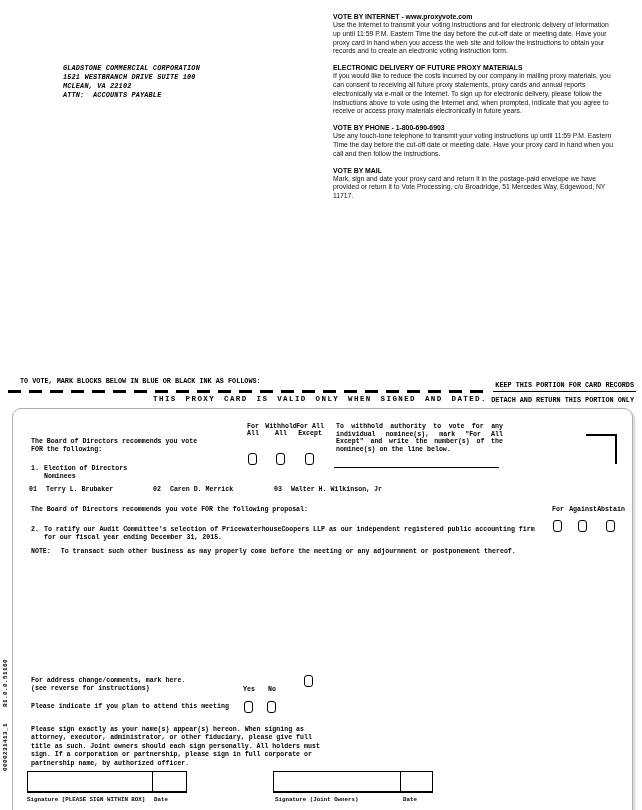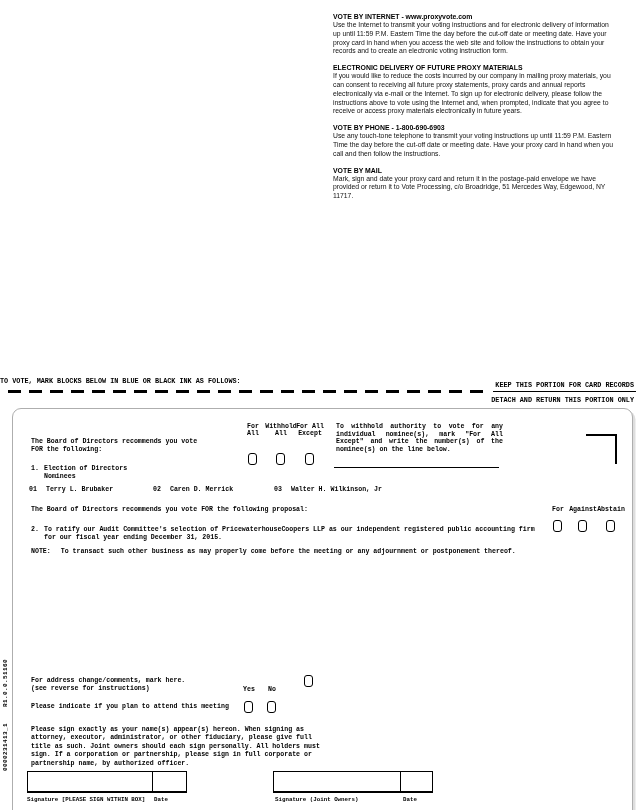--- a/index.html
+++ b/index.html
@@ -11,21 +11,21 @@
   }
   
   .addr { position:absolute; left:63px; top:64px; font:italic bold 6.8px/9px "Liberation Mono", monospace; letter-spacing:.2px; }
   .addr div { white-space:pre; }
   
   .instr { position:absolute; left:333px; top:12px; width:285px; font-family:"Liberation Sans", sans-serif; }
   .instr section { margin-bottom:7px; }
   .instr h3 { font-size:6.9px; line-height:9px; font-weight:bold; }
   .instr p  { font-size:6.8px; line-height:8.8px; color:#111; }
   
-  .mark-instruction { position:absolute; left:0; top:377px; font:bold 6.8px/8px "Liberation Mono", monospace; }
+  .mark-instruction { position:absolute; left:20px; top:377px; font:bold 6.8px/8px "Liberation Mono", monospace; }
   .keep-portion { position:absolute; right:6px; top:381px; font:bold 6.8px/8px "Liberation Mono", monospace; border-bottom:1.4px solid #000; padding:0 2px 2px 2px; }
   .dashes { position:absolute; left:8px; top:390px; width:478px; height:3px;
             background:repeating-linear-gradient(90deg,#000 0 13px,transparent 13px 21px); }
   .valid-notice { position:absolute; left:100px; top:395px; width:440px; text-align:center;
             font:bold 7.5px/9px "Liberation Mono", monospace; letter-spacing:1.4px; word-spacing:3px; }
   .detach-portion { position:absolute; right:6px; top:396px; font:bold 6.8px/8px "Liberation Mono", monospace; padding-right:2px; }
   
   .code { position:absolute; left:-64px; top:710px; width:140px; height:10px; text-align:center;
           transform:rotate(-90deg); font:bold 6px/10px "Liberation Mono", monospace; white-space:pre; letter-spacing:.4px; }
   
@@ -44,20 +44,26 @@
   .sign-note { position:absolute; left:18px; top:317px; width:300px; line-height:8.4px; }
   .sigbox { position:absolute; top:362px; width:160px; height:22px; border:1px solid #000; border-bottom:2.4px solid #000; background:#fff; cursor:text; }
   .sigbox .divider { position:absolute; top:0; width:1px; height:100%; background:#000; }
   .siglabel { position:absolute; top:387px; font:bold 5.8px/7px "Liberation Mono", monospace; }
 </style>
 </head>
 <body>
 
 <div class="page">
 
+  <div class="addr">
+    <div>GLADSTONE COMMERCIAL CORPORATION</div>
+    <div>1521 WESTBRANCH DRIVE SUITE 100</div>
+    <div>MCLEAN, VA 22102</div>
+    <div>ATTN:  ACCOUNTS PAYABLE</div>
+  </div>
 
   <div class="instr">
     <section>
       <h3>VOTE BY INTERNET - www.proxyvote.com</h3>
       <p>Use the Internet to transmit your voting instructions and for electronic delivery of information up until 11:59 P.M. Eastern Time the day before the cut-off date or meeting date. Have your proxy card in hand when you access the web site and follow the instructions to obtain your records and to create an electronic voting instruction form.</p>
     </section>
     <section>
       <h3>ELECTRONIC DELIVERY OF FUTURE PROXY MATERIALS</h3>
       <p>If you would like to reduce the costs incurred by our company in mailing proxy materials, you can consent to receiving all future proxy statements, proxy cards and annual reports electronically via e-mail or the Internet. To sign up for electronic delivery, please follow the instructions above to vote using the Internet and, when prompted, indicate that you agree to receive or access proxy materials electronically in future years.</p>
     </section>
@@ -67,20 +73,21 @@
     </section>
     <section>
       <h3>VOTE BY MAIL</h3>
       <p>Mark, sign and date your proxy card and return it in the postage-paid envelope we have provided or return it to Vote Processing, c/o Broadridge, 51 Mercedes Way, Edgewood, NY 11717.</p>
     </section>
   </div>
 
   <div class="mark-instruction">TO VOTE, MARK BLOCKS BELOW IN BLUE OR BLACK INK AS FOLLOWS:</div>
   <div class="keep-portion">KEEP THIS PORTION FOR CARD RECORDS</div>
   <div class="dashes"></div>
+  <div class="valid-notice">THIS PROXY CARD IS VALID ONLY WHEN SIGNED AND DATED.</div>
   <div class="detach-portion">DETACH AND RETURN THIS PORTION ONLY</div>
 
   <div class="code">0000231413_1    R1.0.0.51160</div>
 
   <div class="card">
 
     <div class="abs" style="left:18px; top:29px;">The Board of Directors recommends you vote</div>
     <div class="abs" style="left:18px; top:37px;">FOR the following:</div>
 
     <div class="colhead" style="left:218px; top:14px;">

